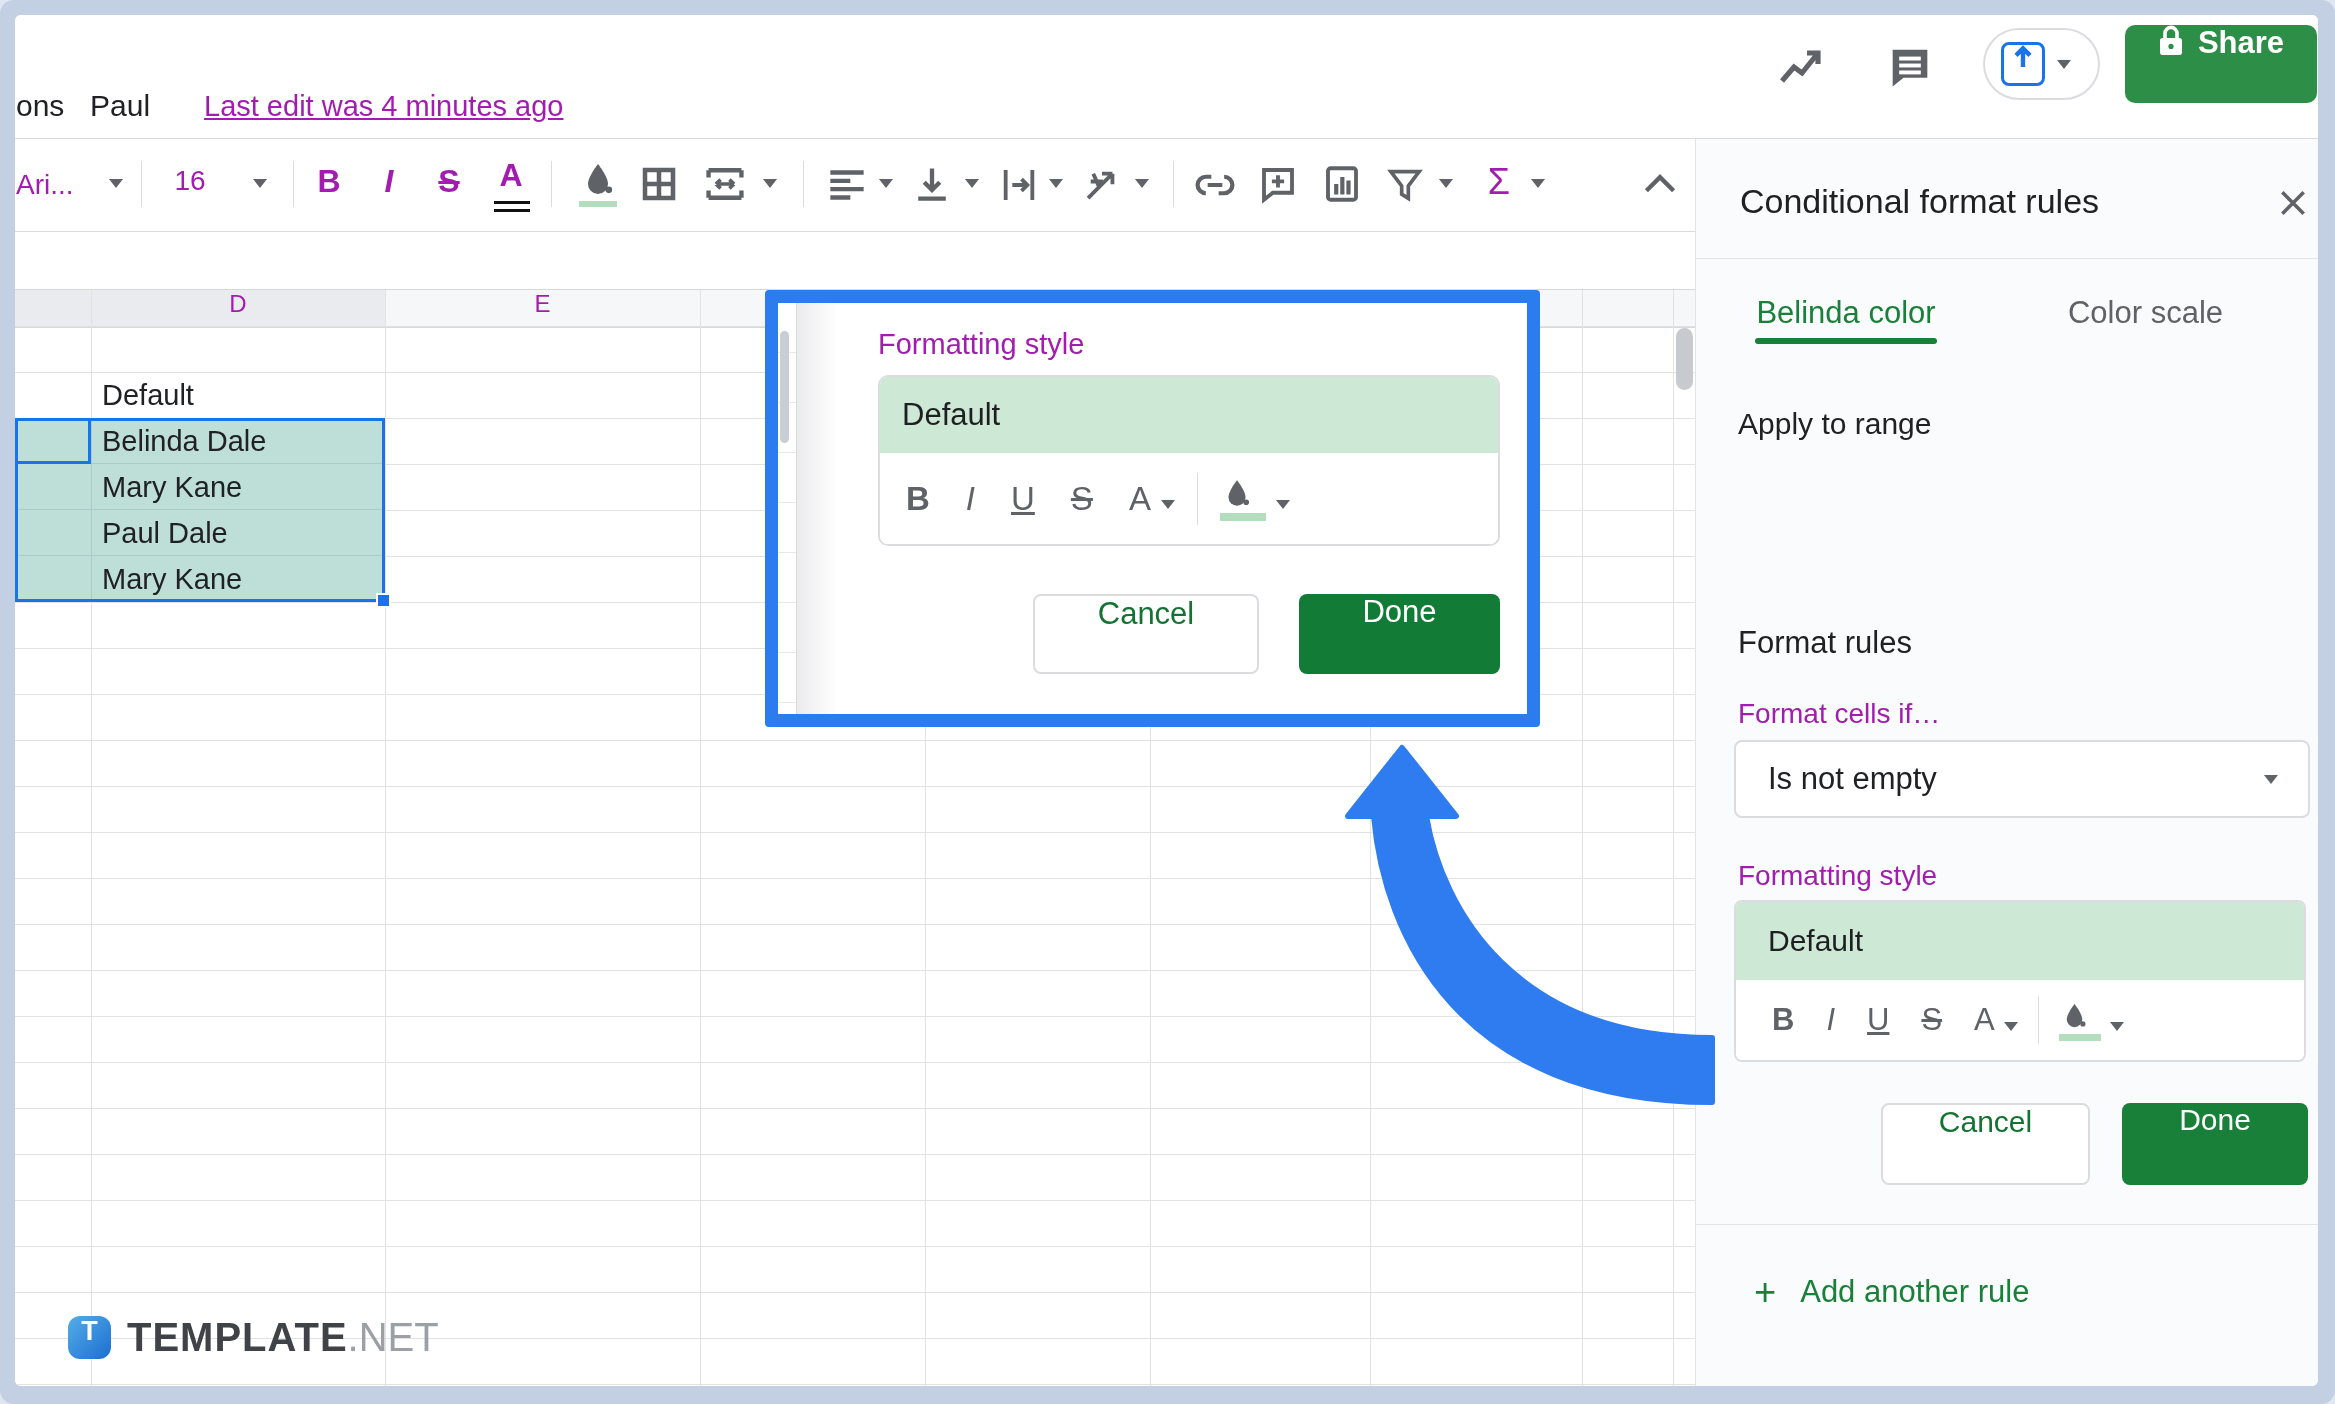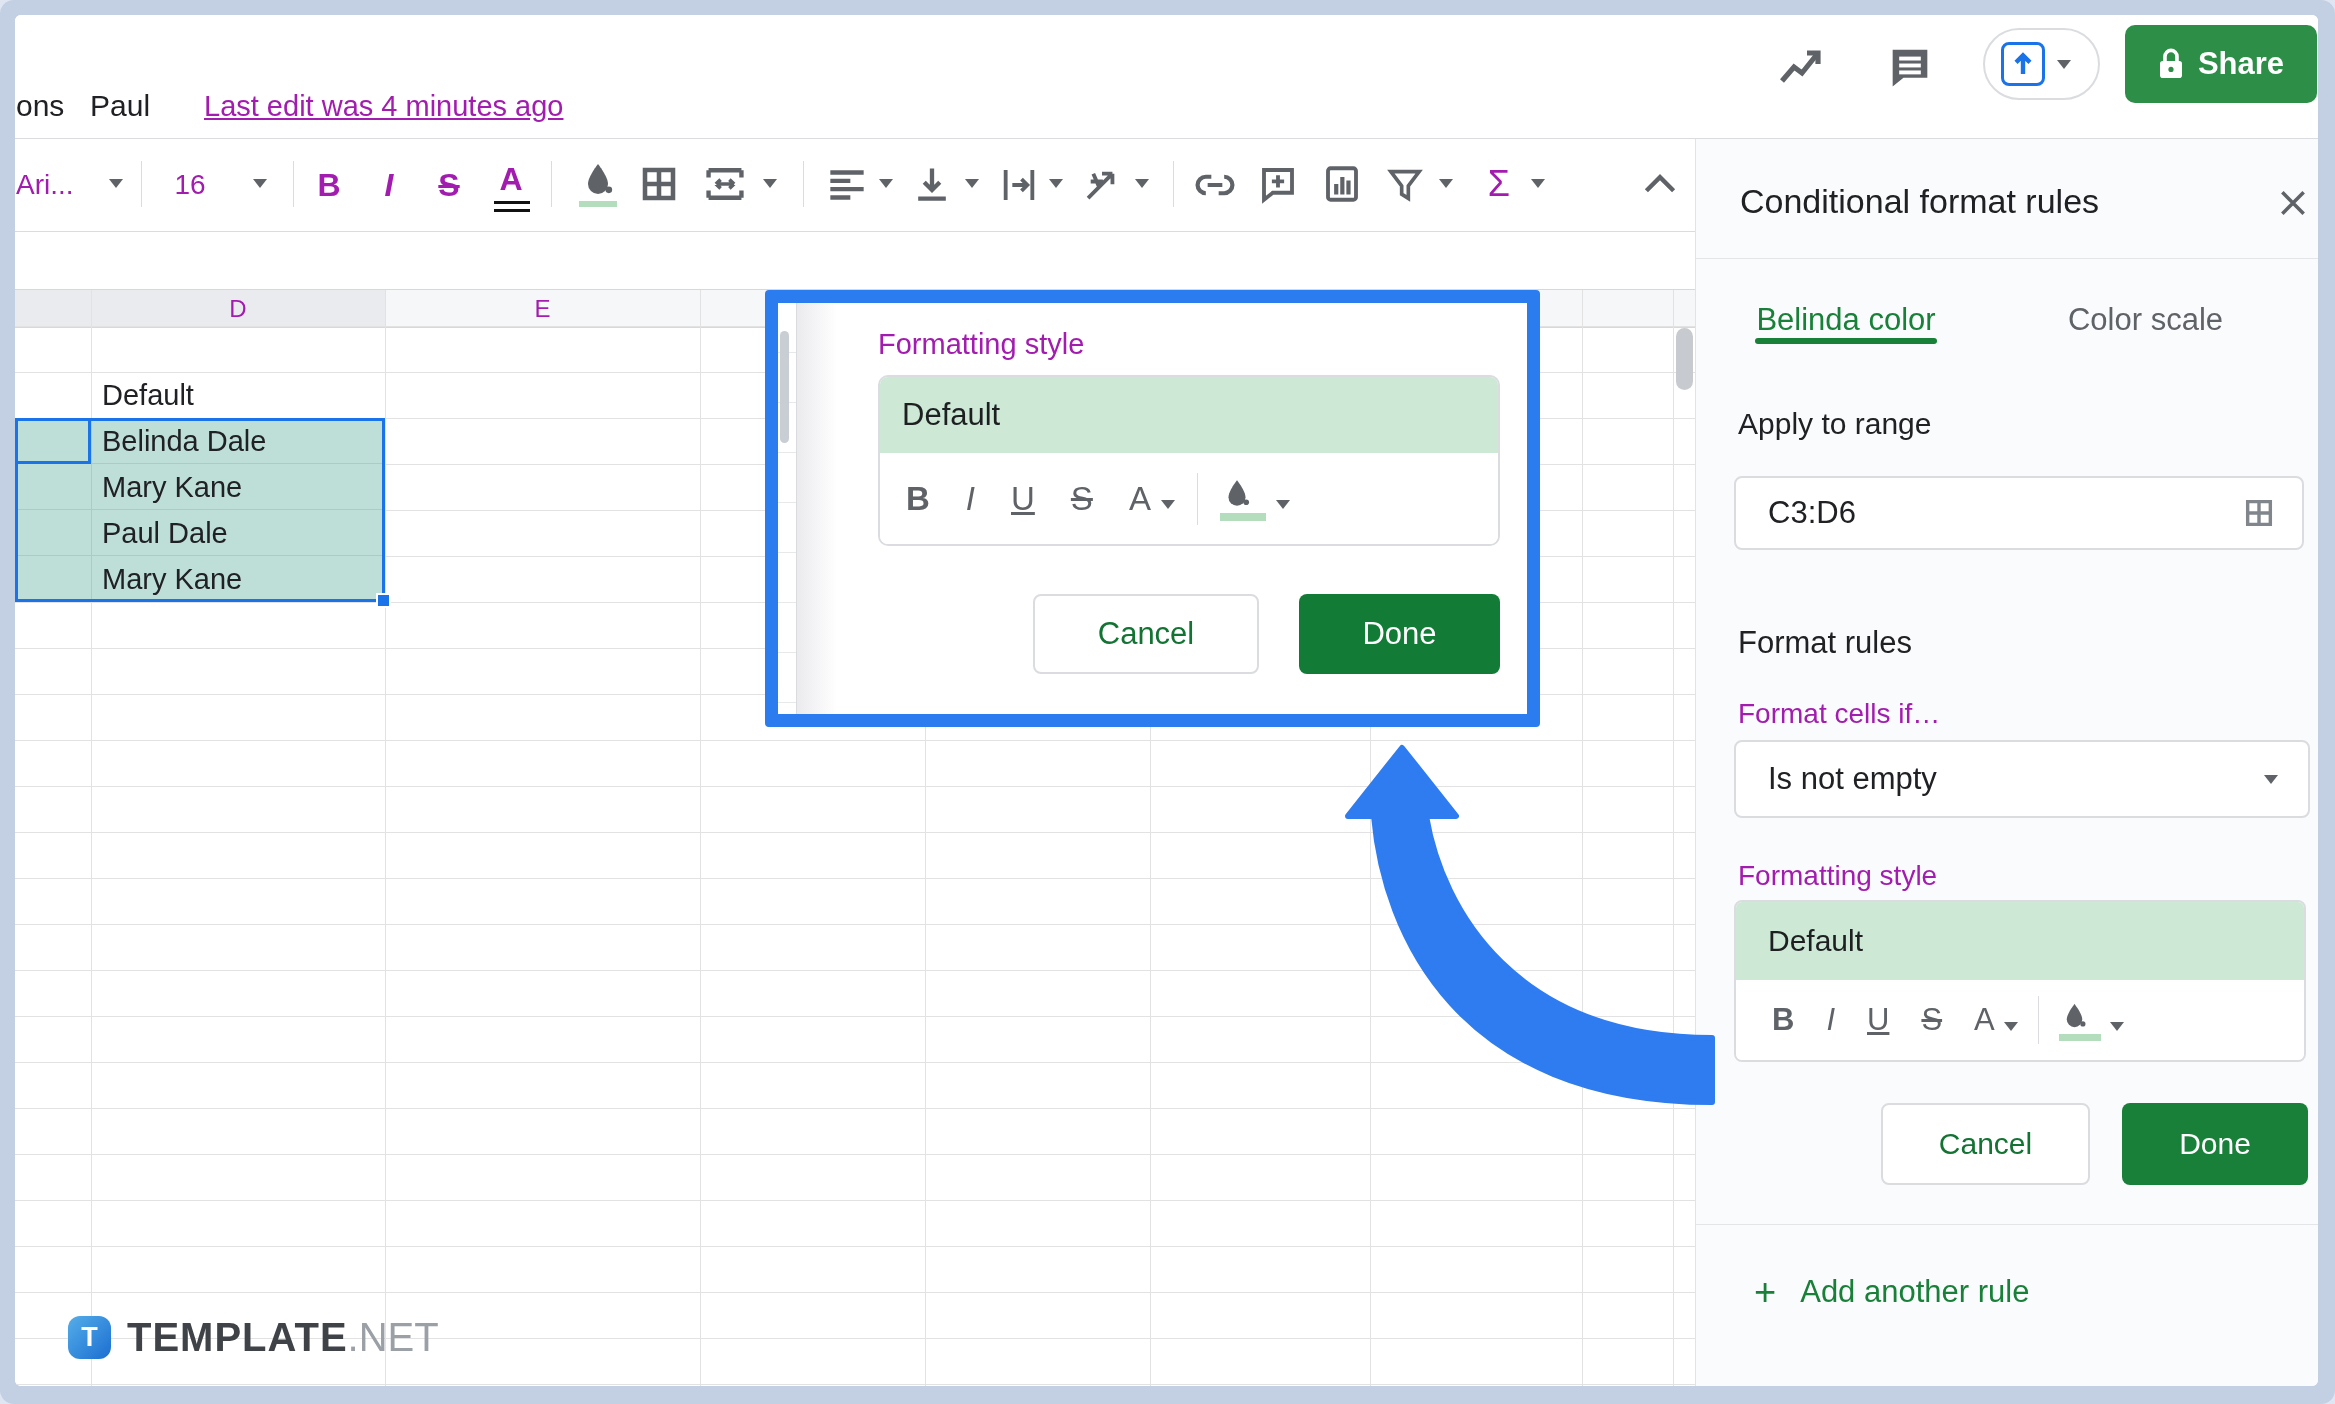--- a/index.html
+++ b/index.html
@@ -1,21 +1,21 @@
 <!DOCTYPE html>
 <html><head>
 <meta charset="utf-8">
 <style>
   html,body{margin:0;padding:0;background:#dfe6f2;font-family:"Liberation Sans", sans-serif;}
   #shot{position:relative;width:2335px;height:1404px;background:#c3cfe3;border-radius:14px;overflow:hidden;}
   .abs{position:absolute;}
   .inner{position:absolute;left:15px;top:15px;right:17px;bottom:18px;background:#fff;border-radius:6px;overflow:hidden;}
   .gray{color:#a21caf;}
   .dark{color:#202124;}
-  .ctr{display:flex;align-items:center;justify-content:center;}
+  .ctr{display:flex;justify-content:center;}
   .vctr{display:flex;align-items:center;}
   .caret{width:0;height:0;border-left:7px solid transparent;border-right:7px solid transparent;border-top:9px solid #5f6368;}
   .sep{width:1px;height:46px;background:#dadce0;}
   .hline{position:absolute;height:1px;background:#dadce0;}
   .vline{position:absolute;width:1px;background:#e2e2e2;}
   .btn{box-sizing:border-box;border-radius:8px;font-weight:500;cursor:pointer;}
   .field{box-sizing:border-box;border:2px solid #dadce0;border-radius:8px;background:#fff;}
   svg{display:block;}
   .fmt-letter{font-size:33px;color:#5f6368;font-weight:500;}
 </style>
@@ -253,28 +253,20 @@
 
     <div class="abs ctr" style="left:1740px;top:280px;width:182px;height:50px;">
       <span style="color:#188038;font-size:31px;font-weight:500;">Belinda color</span>
     </div>
     <div class="abs" style="left:1740px;top:323px;width:182px;height:6px;background:#188038;border-radius:3px;"></div>
     <div class="abs ctr" style="left:2043px;top:280px;width:175px;height:50px;">
       <span style="color:#5f6368;font-size:31px;">Color scale</span>
     </div>
 
     <div class="abs dark" style="left:1723px;top:392px;font-size:30px;font-weight:500;">Apply to range</div>
-    <div class="abs field vctr" style="left:1719px;top:461px;width:570px;height:74px;">
-      <span style="margin-left:32px;font-size:31px;color:#202124;">C3:D6</span>
-      <span style="margin-left:auto;margin-right:26px;">
-        <svg width="34" height="34" viewBox="0 0 24 24">
-            <path d="M4 4 H20 V20 H4 Z M12 4 V20 M4 12 H20" stroke="#80868b" stroke-width="2.4" fill="none"></path>
-          </svg>
-      </span>
-    </div>
 
     <div class="abs dark" style="left:1723px;top:610px;font-size:31px;font-weight:500;">Format rules</div>
     <div class="abs gray" style="left:1723px;top:683px;font-size:28px;">Format cells if…</div>
     <div class="abs field vctr" style="left:1719px;top:725px;width:576px;height:78px;">
       <span style="margin-left:32px;font-size:31px;color:#202124;">Is not empty</span>
       <span class="caret" style="margin-left:auto;margin-right:30px;"></span>
     </div>
 
     <div class="abs gray" style="left:1723px;top:845px;font-size:28px;">Formatting style</div>
     <div class="abs" style="left:1719px;top:885px;width:572px;height:162px;border:2px solid #dadce0;border-radius:8px;box-sizing:border-box;overflow:hidden;">

